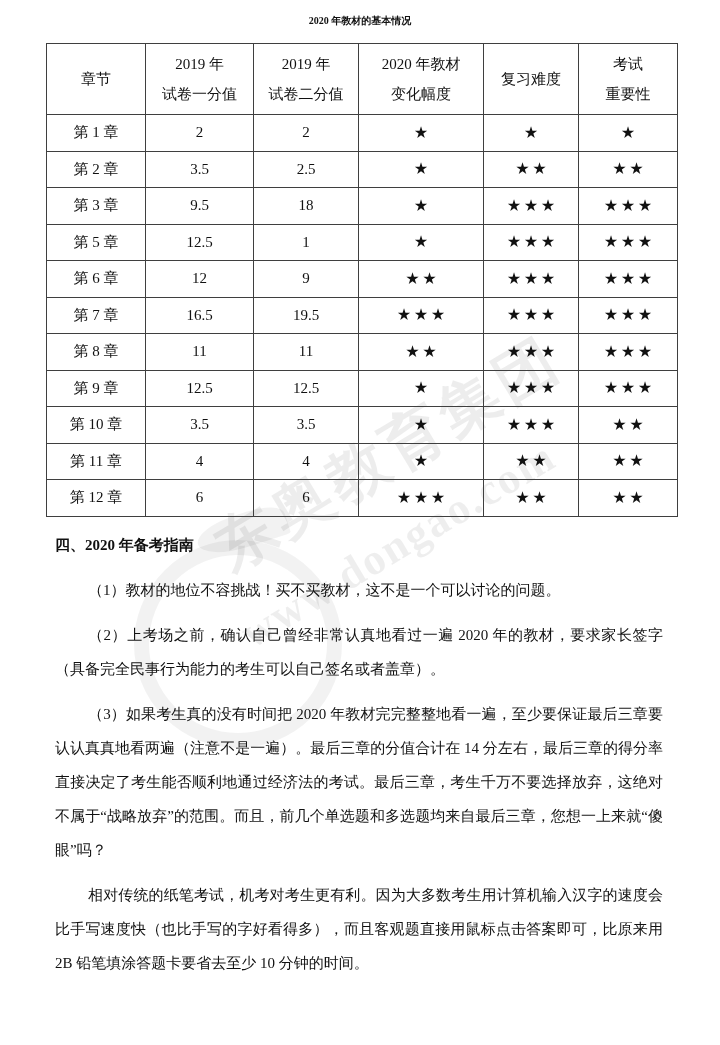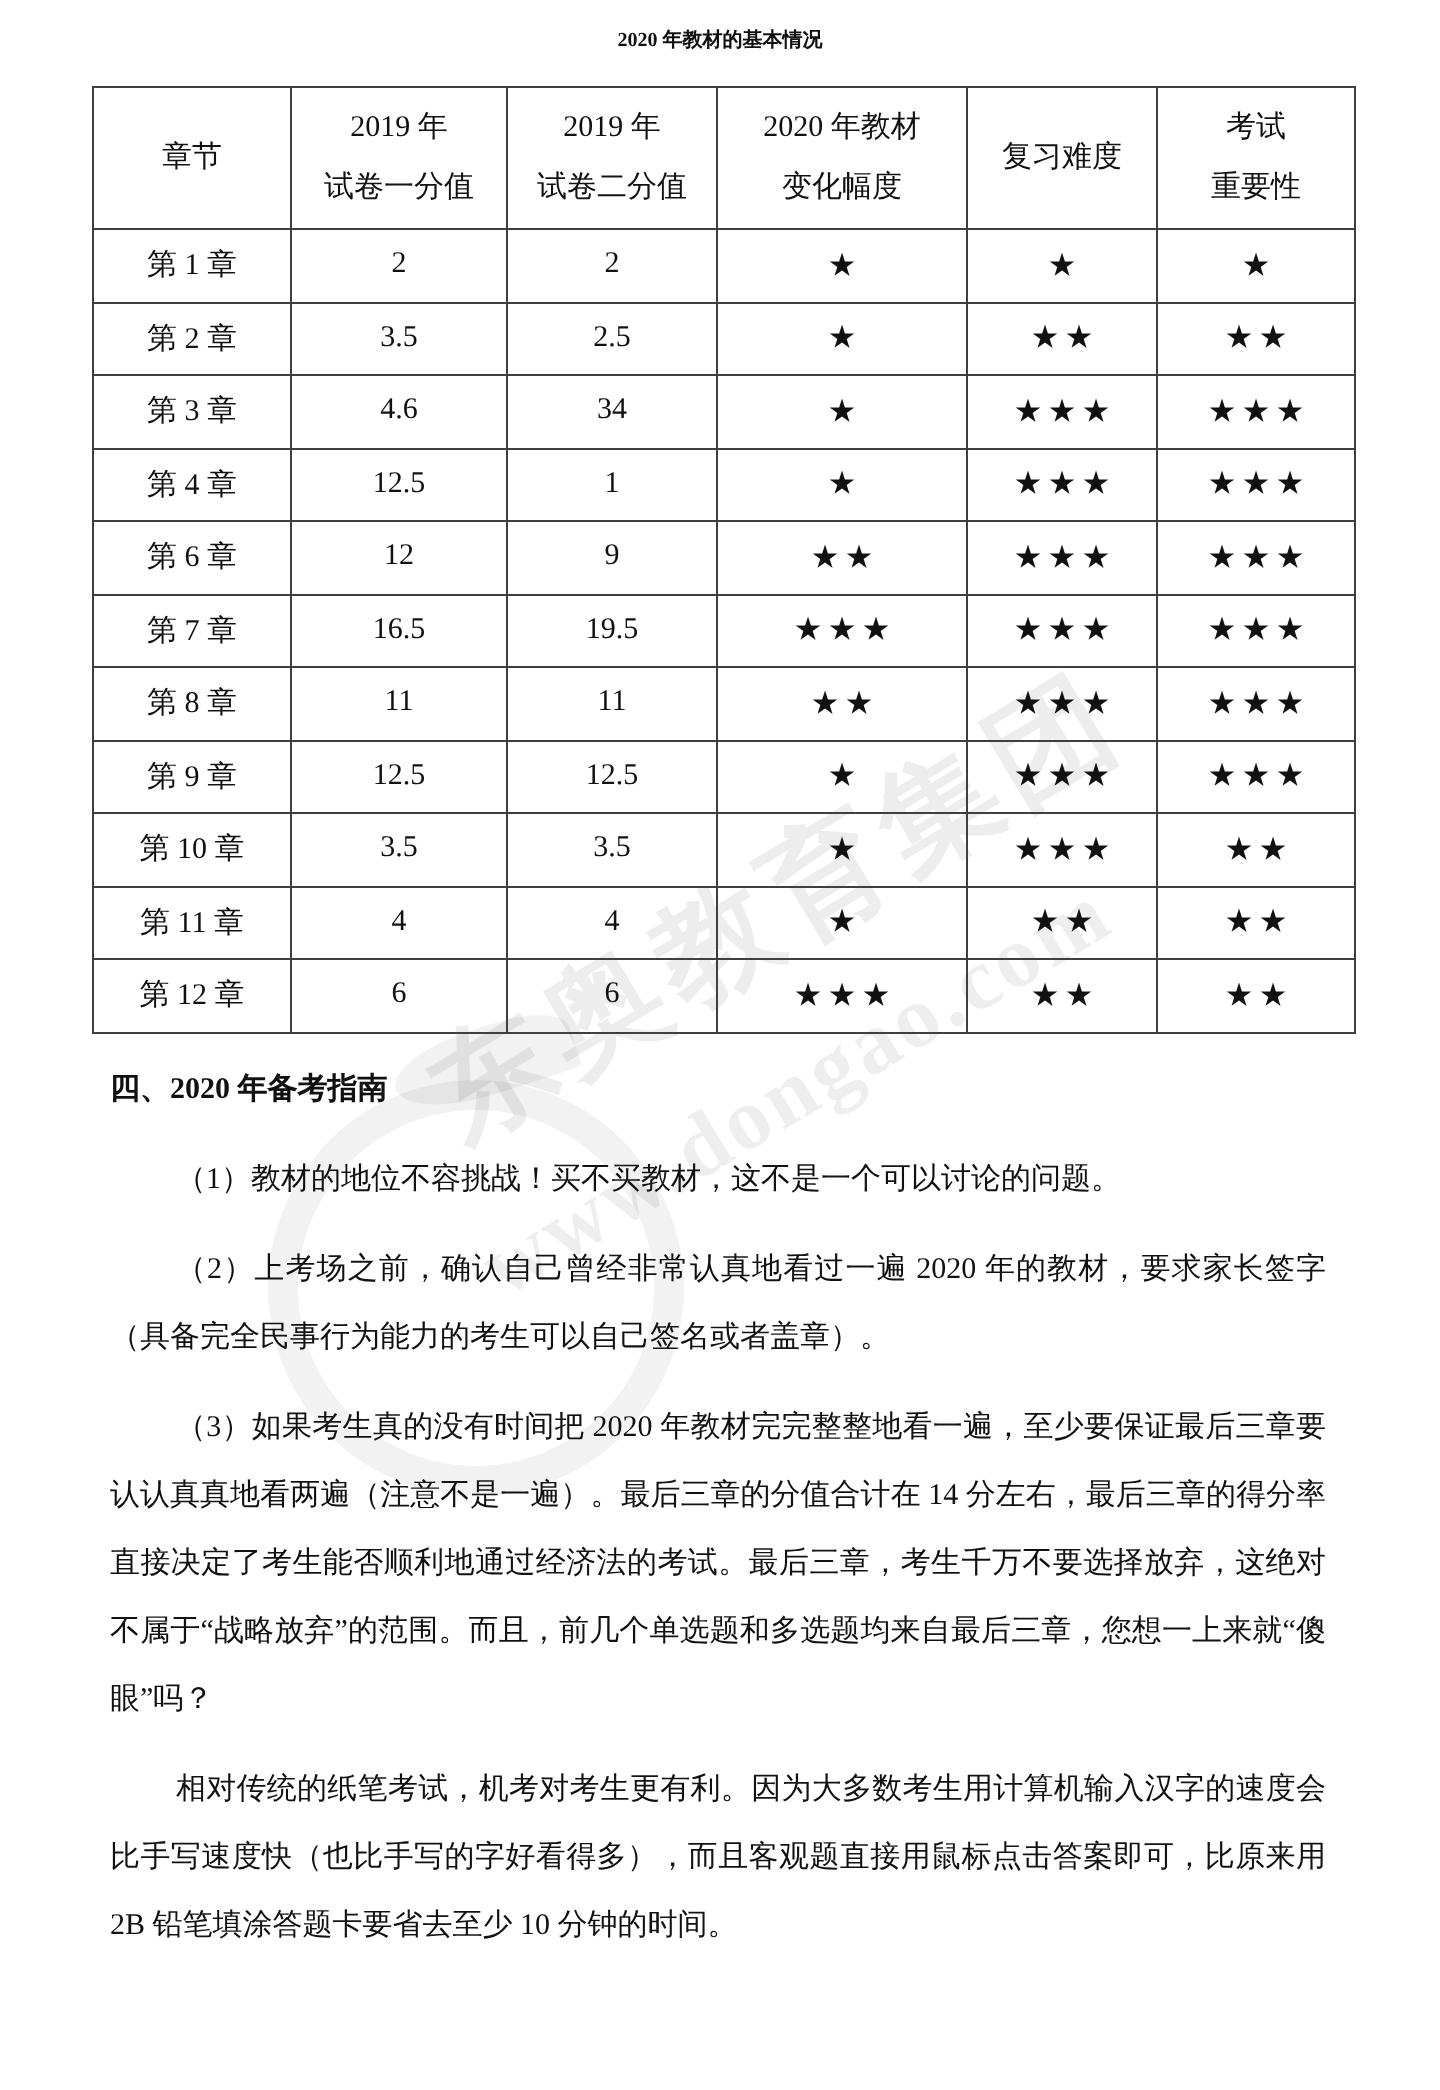--- a/index.html
+++ b/index.html
@@ -124,28 +124,28 @@
         <tr>
     <td>第 2 章</td>
     <td>3.5</td>
     <td>2.5</td>
     <td class="stars">★</td>
     <td class="stars">★★</td>
     <td class="stars">★★</td>
   </tr>
         <tr>
     <td>第 3 章</td>
-    <td>4.6</td>
-    <td>34</td>
-    <td class="stars">★</td>
-    <td class="stars">★★★</td>
-    <td class="stars">★★★</td>
-  </tr>
-        <tr>
-    <td>第 4 章</td>
+    <td>9.5</td>
+    <td>18</td>
+    <td class="stars">★</td>
+    <td class="stars">★★★</td>
+    <td class="stars">★★★</td>
+  </tr>
+        <tr>
+    <td>第 5 章</td>
     <td>12.5</td>
     <td>1</td>
     <td class="stars">★</td>
     <td class="stars">★★★</td>
     <td class="stars">★★★</td>
   </tr>
         <tr>
     <td>第 6 章</td>
     <td>12</td>
     <td>9</td>

